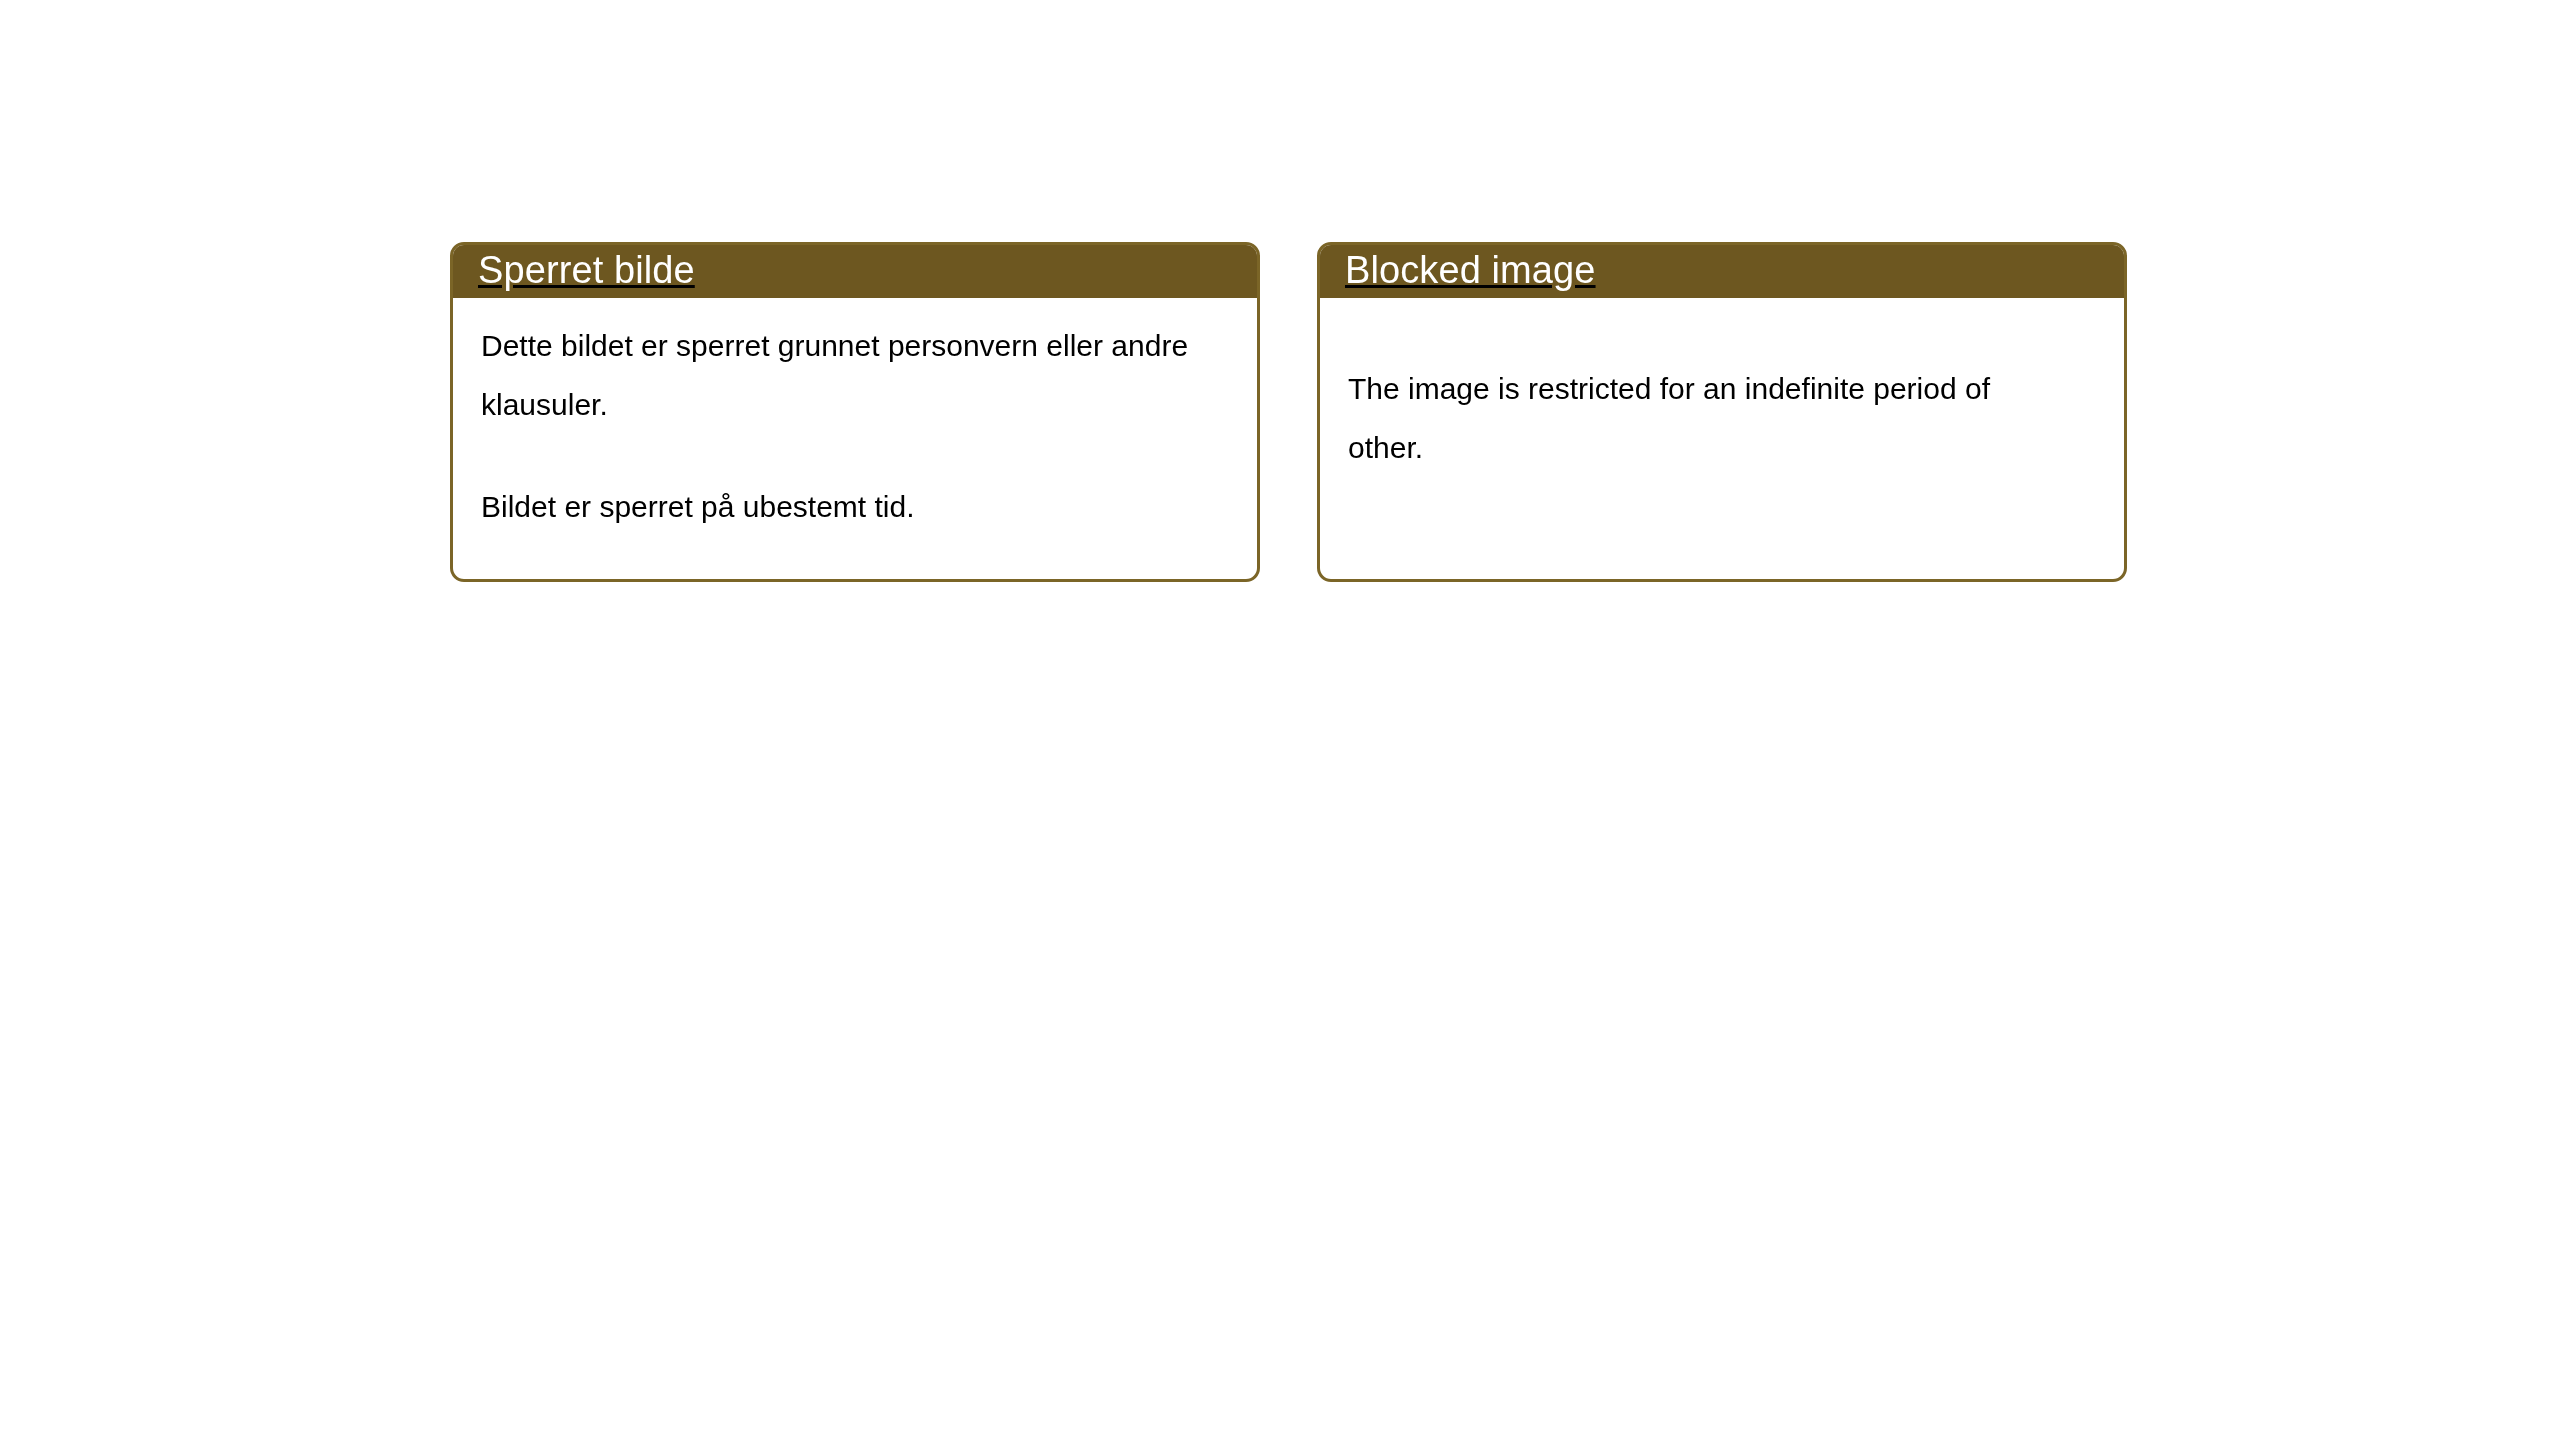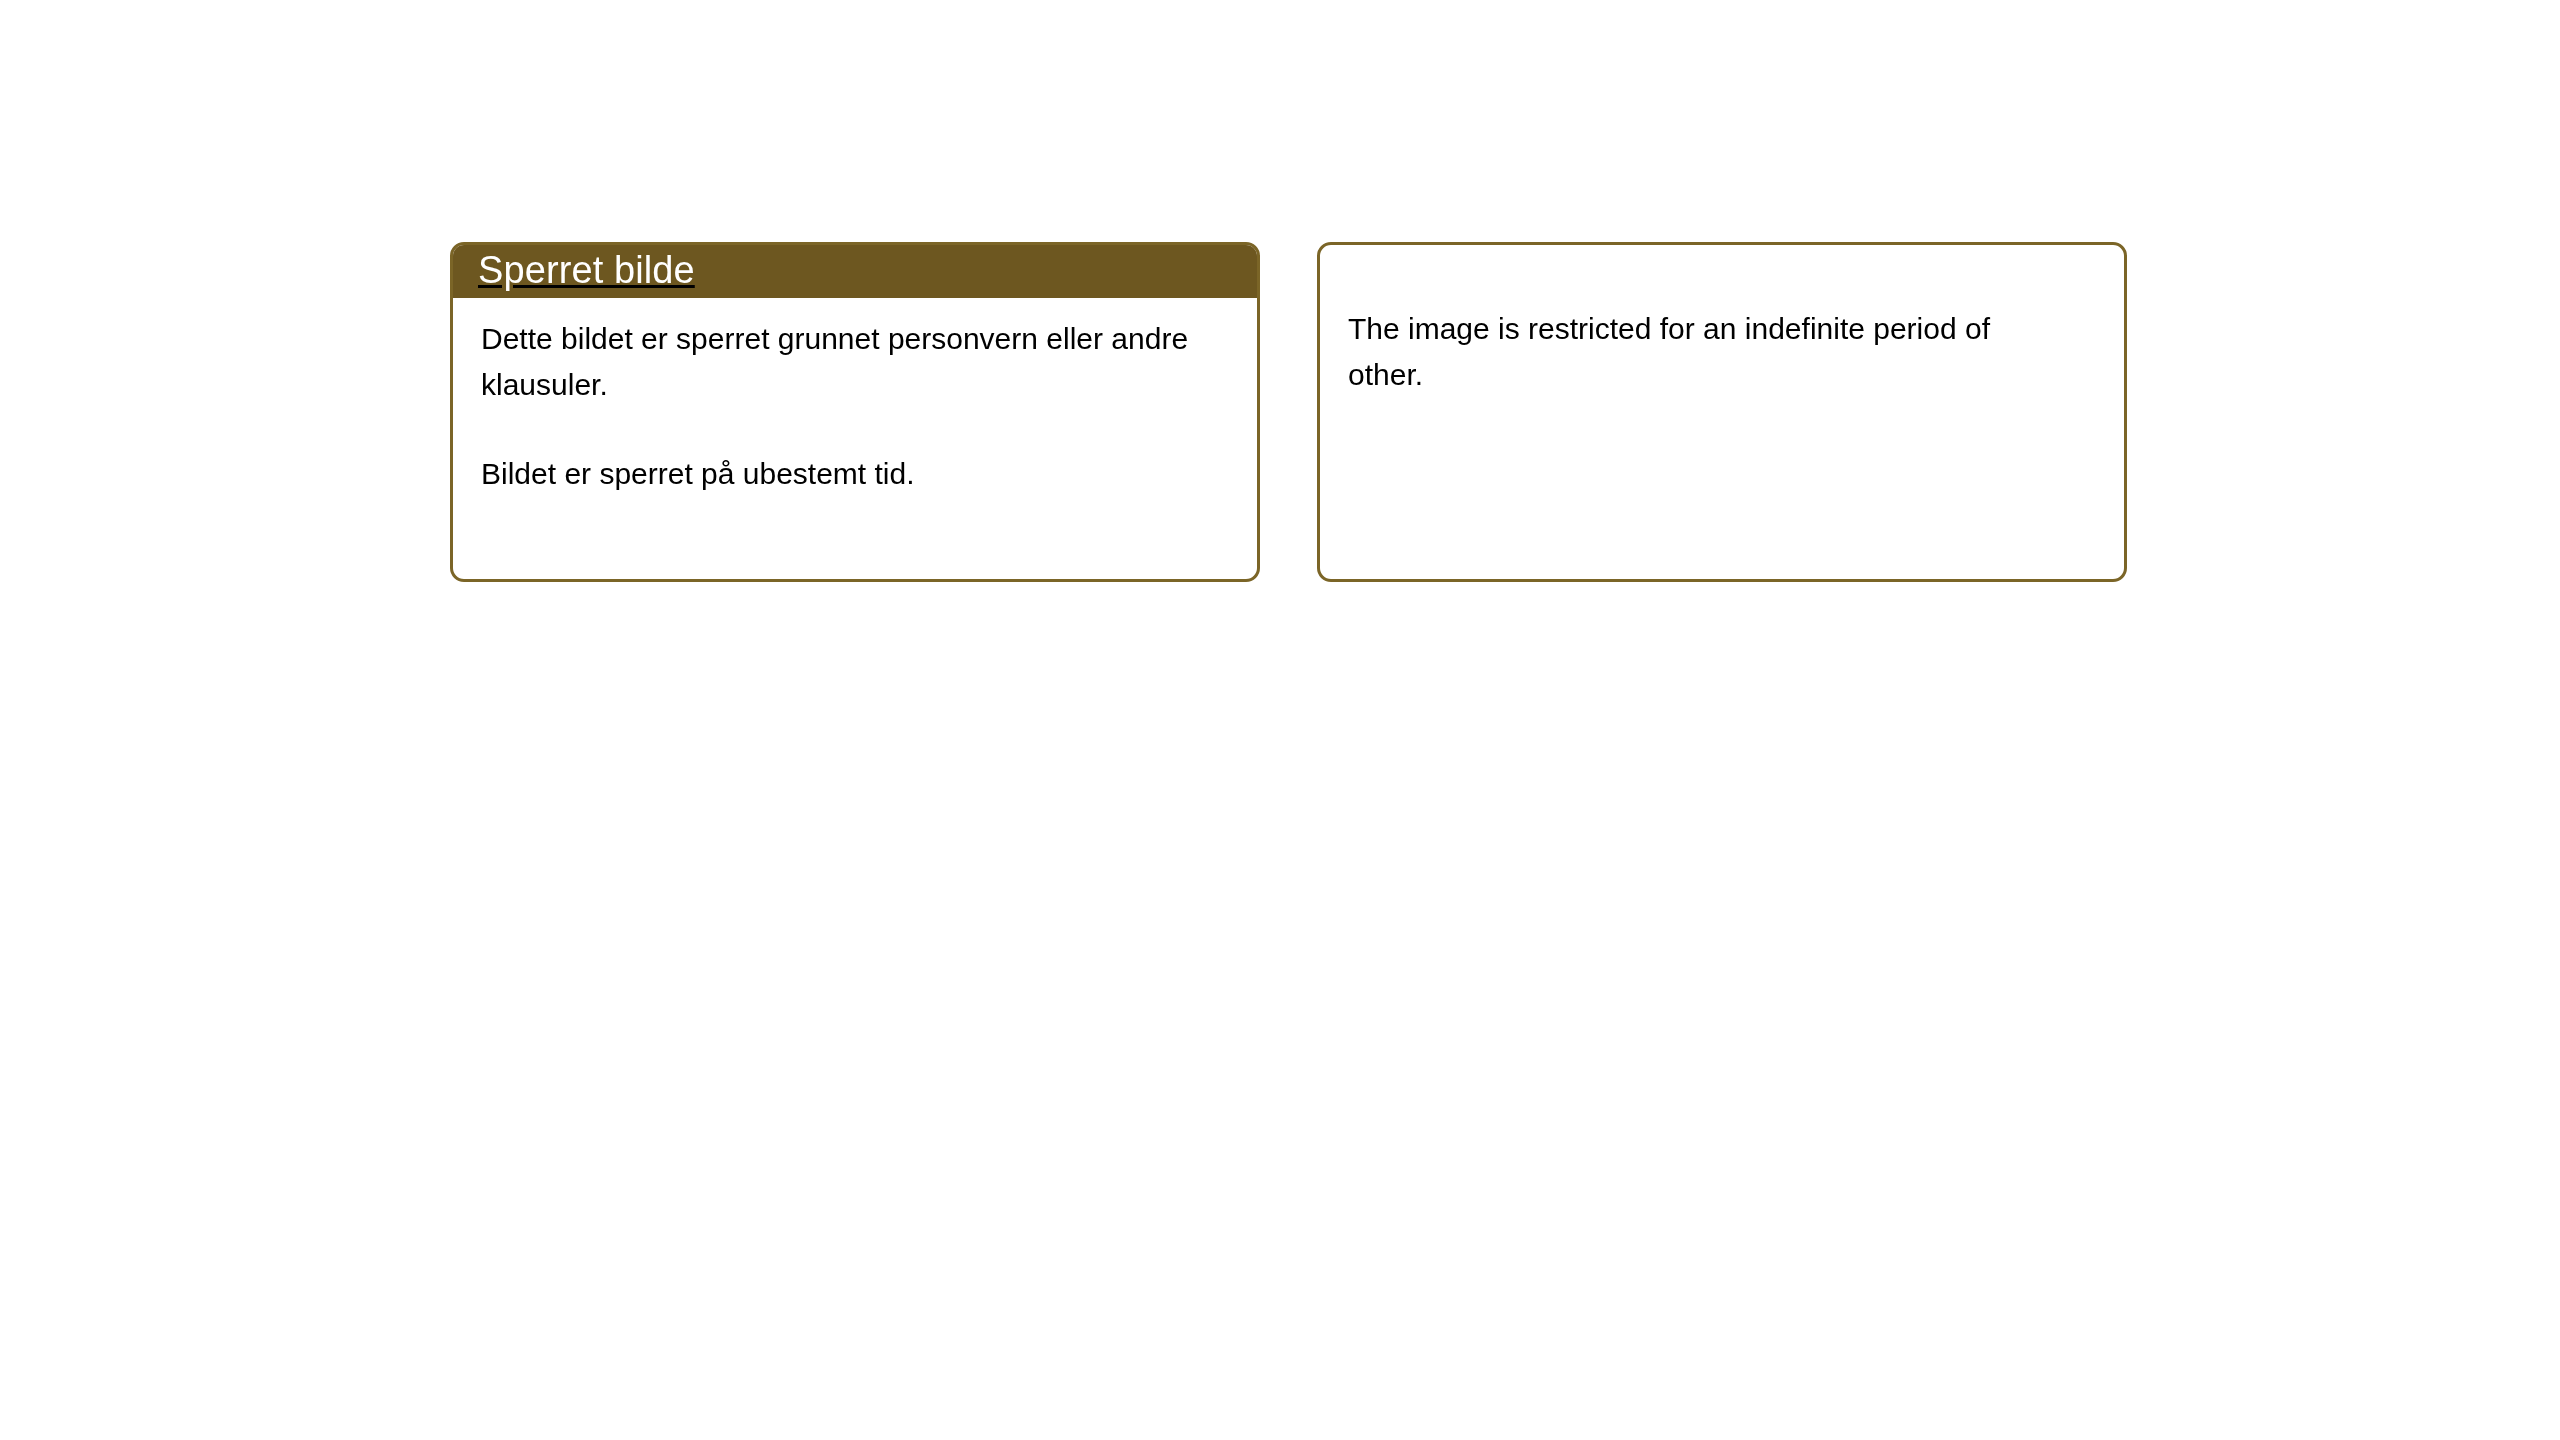--- a/index.html
+++ b/index.html
@@ -70,21 +70,21 @@
   }
 
   .card-body {
     box-sizing: border-box;
     padding: 18px 30px 0 28px;
   }
 
   .body-para {
     color: #000000;
     font-size: 30px;
-    line-height: 46px;
+    line-height: 59px;
     font-weight: 400;
     margin: 0;
     max-width: 720px;
   }
 
   .body-para.second {
     margin-top: 43px;
   }
 </style>
 </head>
@@ -96,18 +96,21 @@
     <div class="card-header">
       <div class="card-title">Sperret bilde</div>
     </div>
     <div class="card-body">
       <p class="body-para first">Dette bildet er sperret grunnet personvern eller andre klausuler.</p>
       <p class="body-para second">Bildet er sperret på ubestemt tid.</p>
     </div>
   </div>
 
   <div class="notice-card right">
+    <div class="card-header">
+      <div class="card-title">Blocked image</div>
+    </div>
     <div class="card-body">
       <p class="body-para second">The image is restricted for an indefinite period of other.</p>
     </div>
   </div>
 
 </div>
 
 </body></html>

